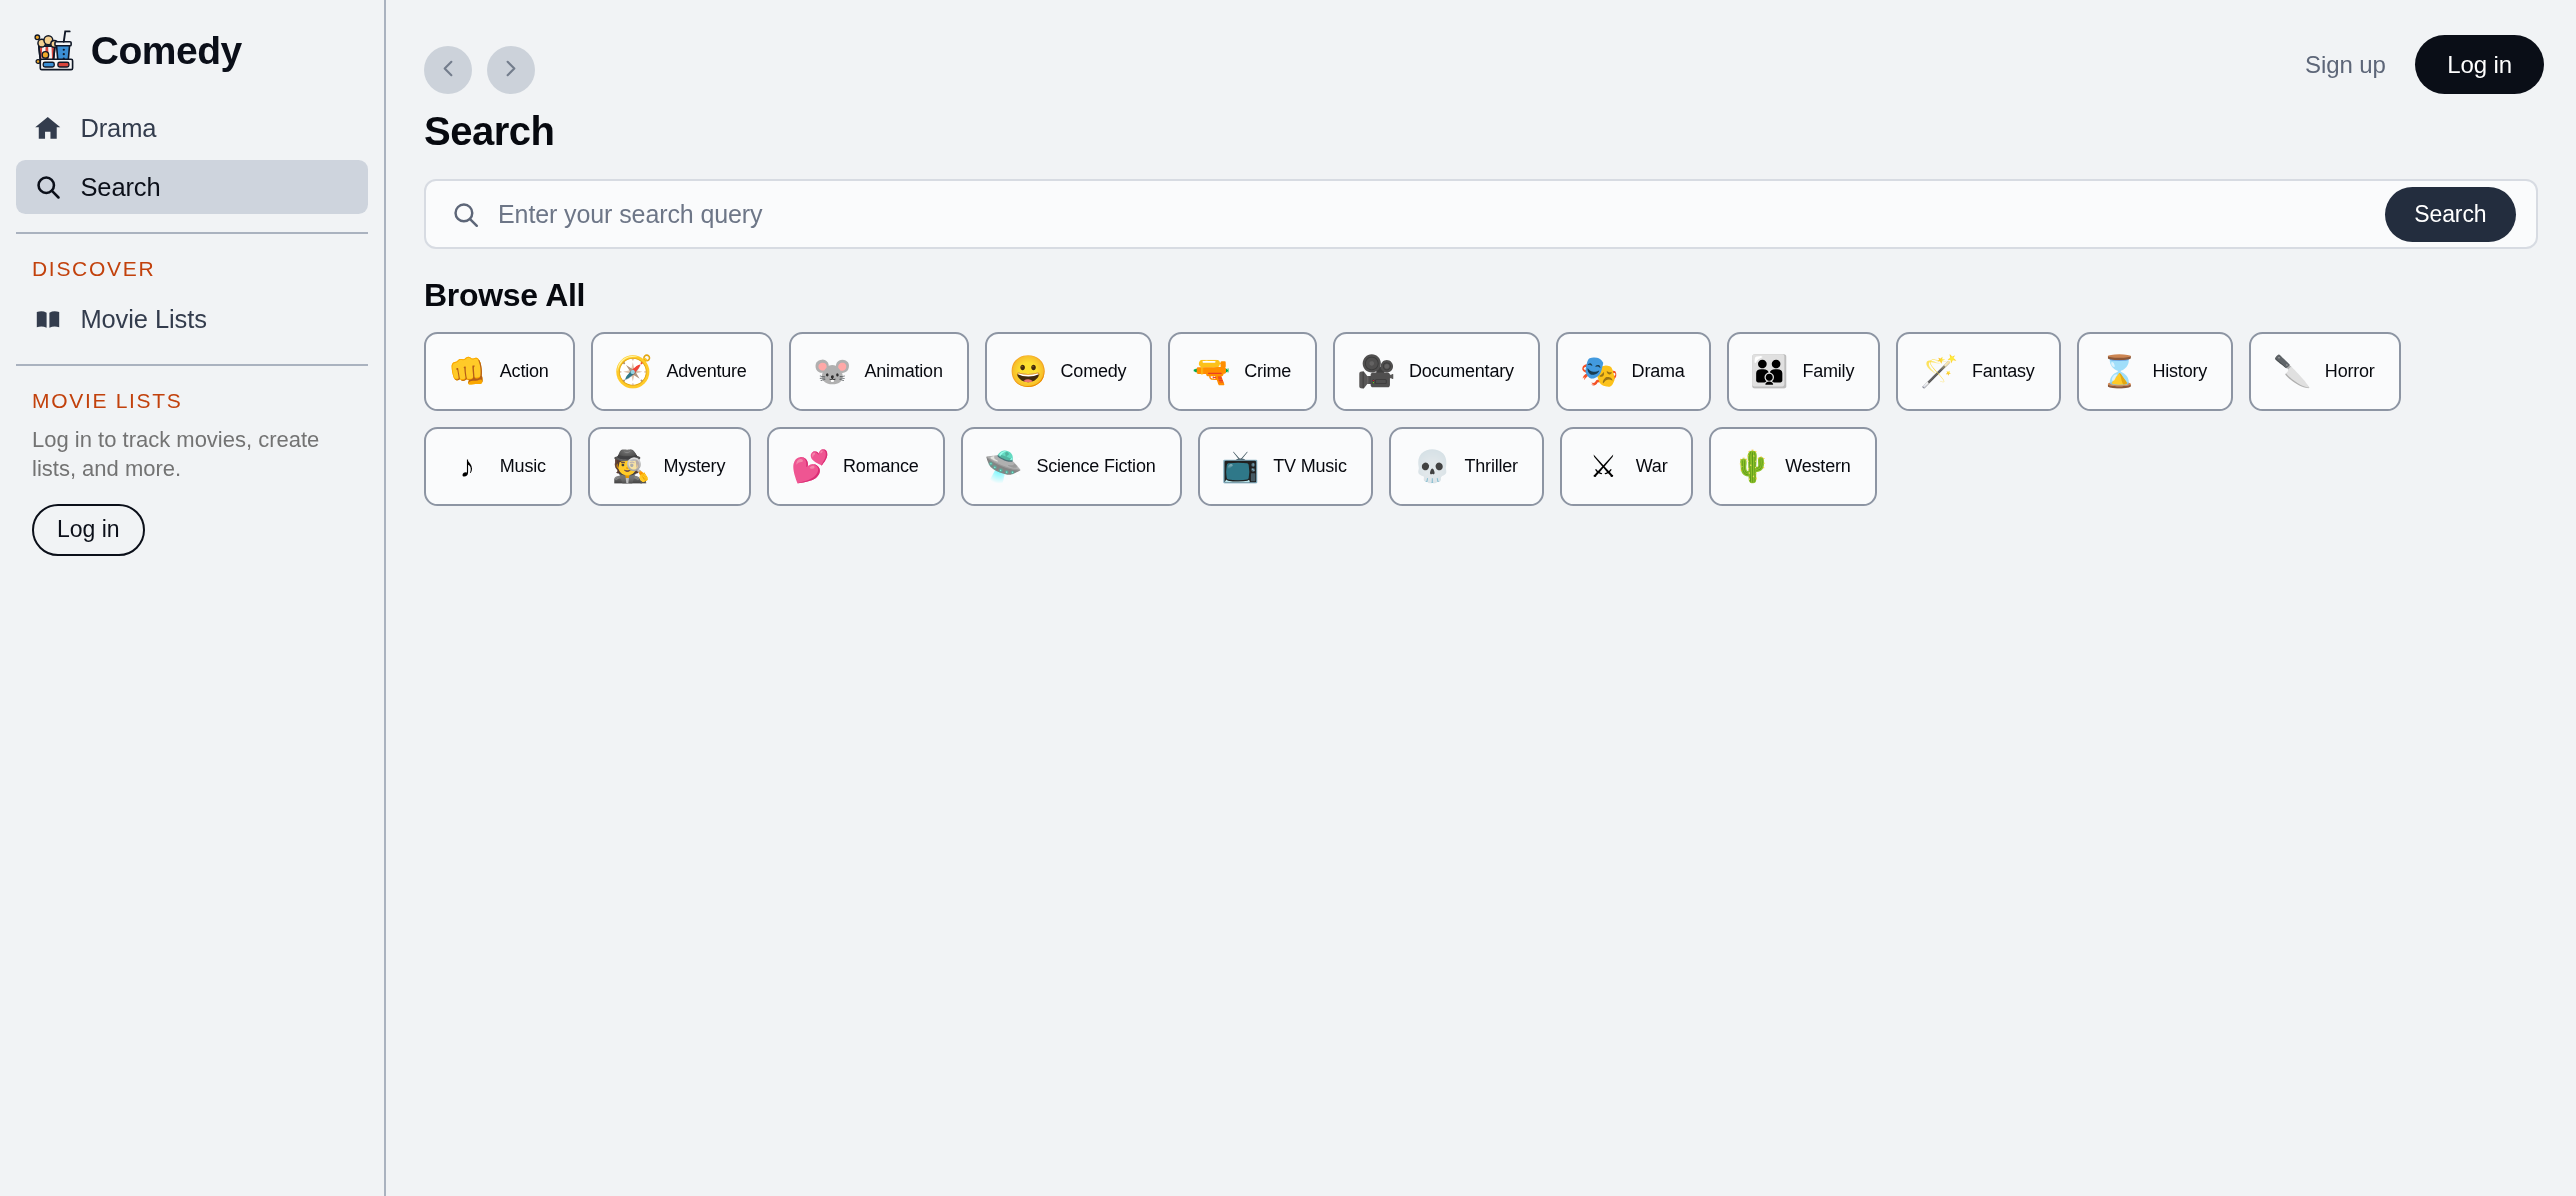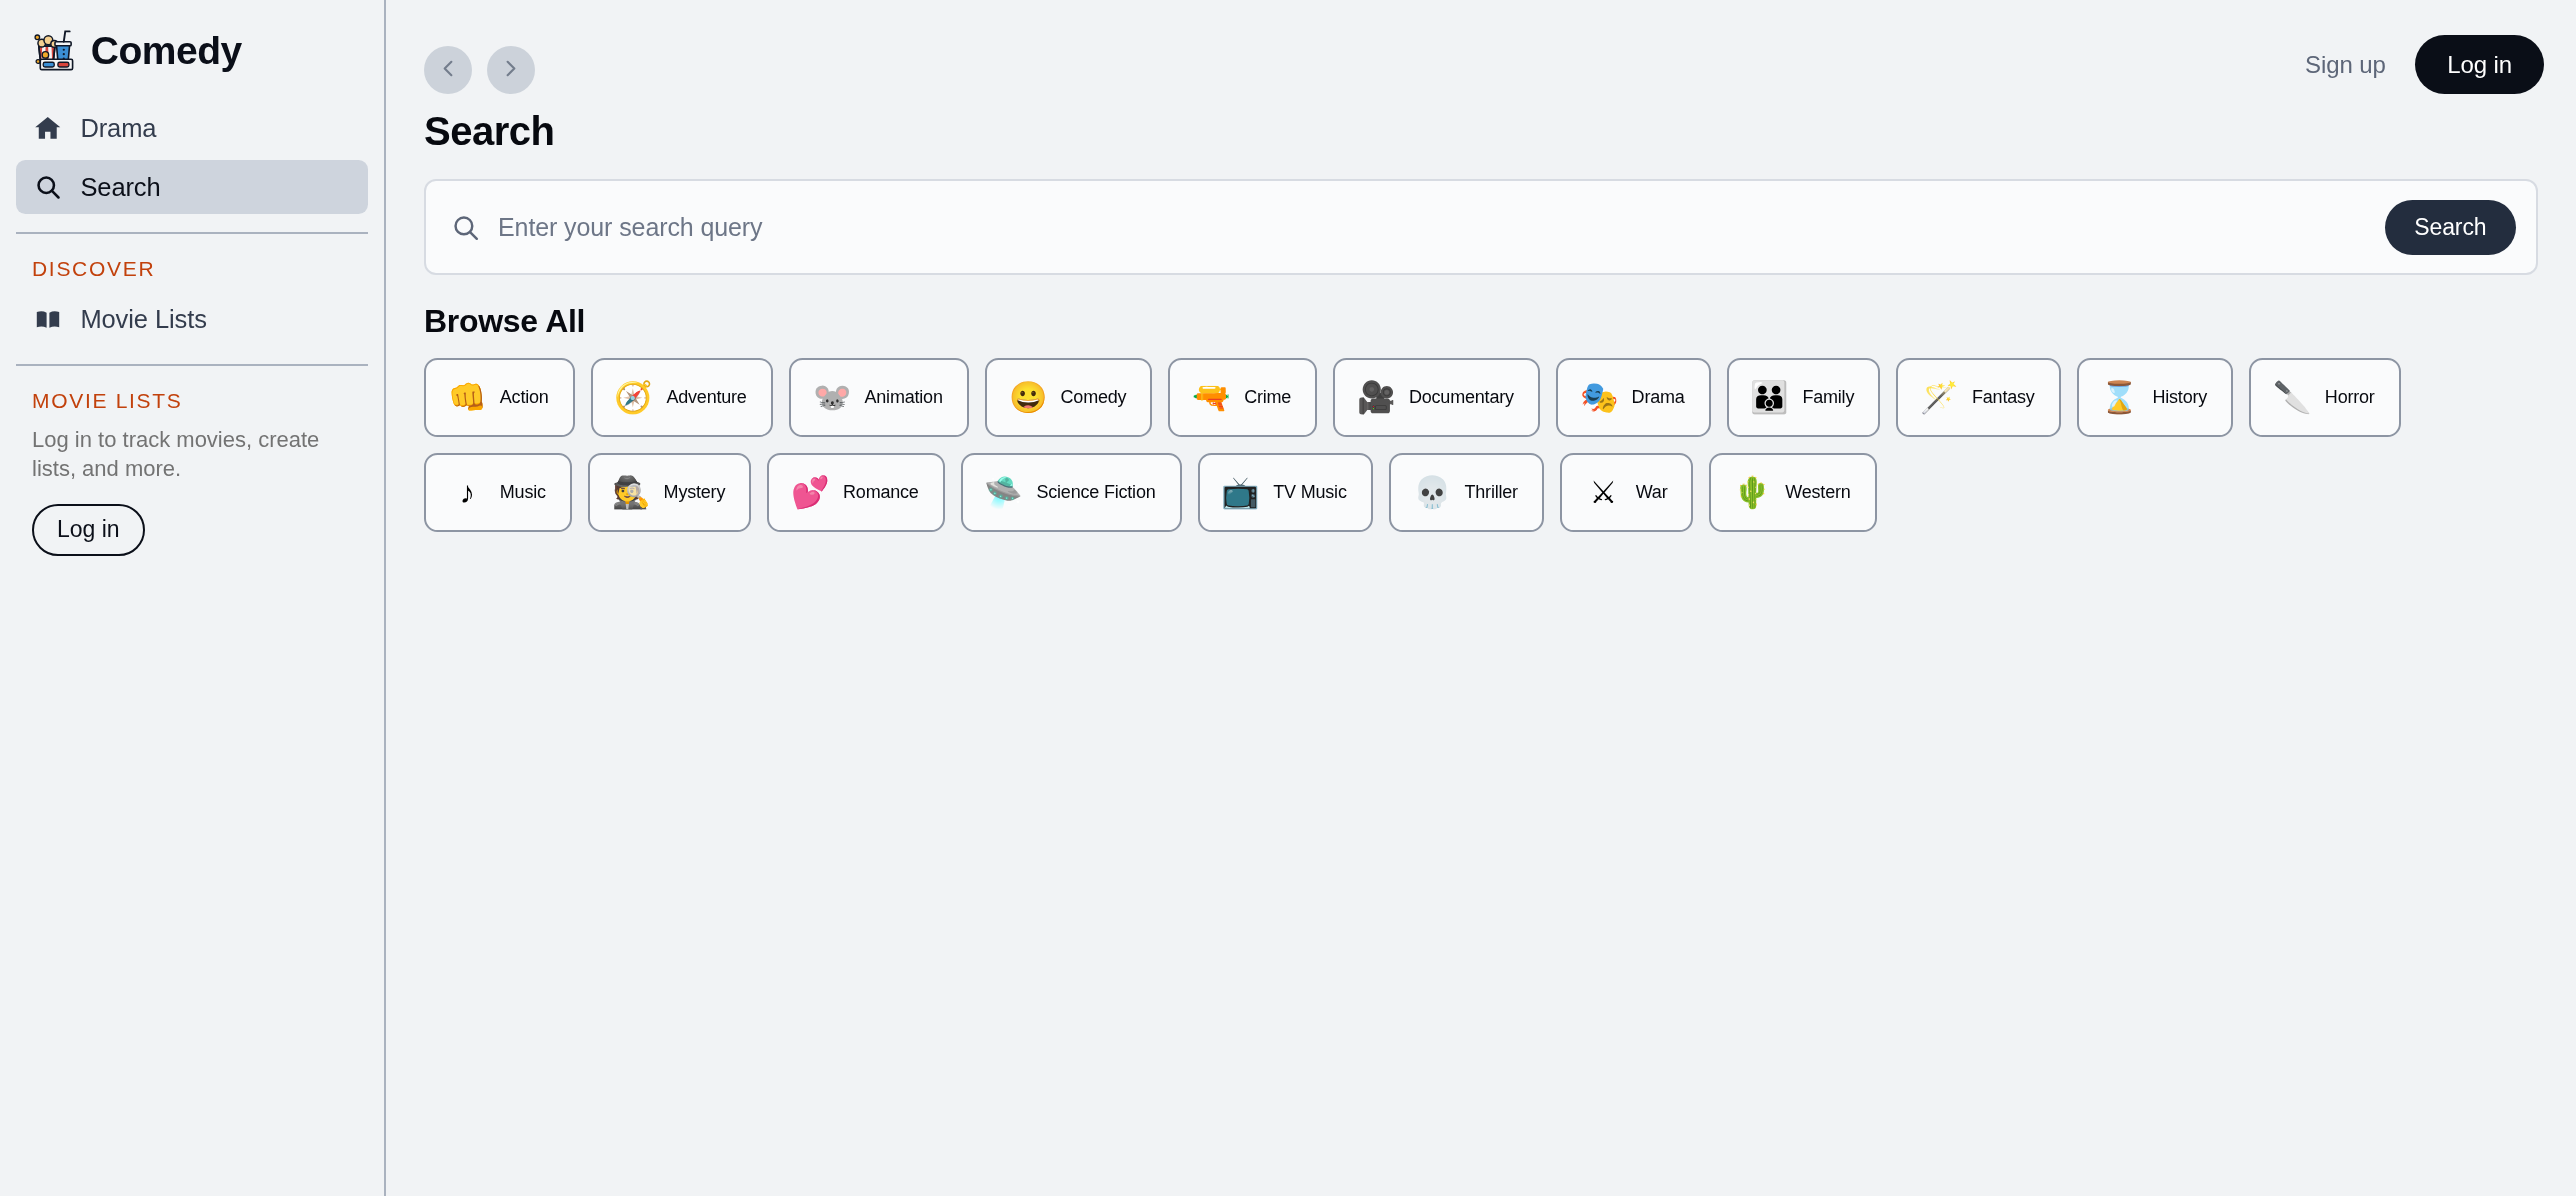--- a/index.html
+++ b/index.html
@@ -179,21 +179,21 @@
     font-size: 40px;
     font-weight: 700;
     color: #07090f;
     letter-spacing: -0.5px;
     margin-top: 14.8px;
     margin-bottom: 25.5px;
   }
 
   .search-bar {
     position: relative;
-    height: 96px;
+    height: 70px;
     background: #fafbfc;
     border: 2px solid #d7dbe2;
     border-radius: 12px;
     display: flex;
     align-items: center;
     padding: 0 20px 0 24px;
   }
   .search-bar .sb-icon {
     width: 32px; height: 32px;
     flex: 0 0 32px;

